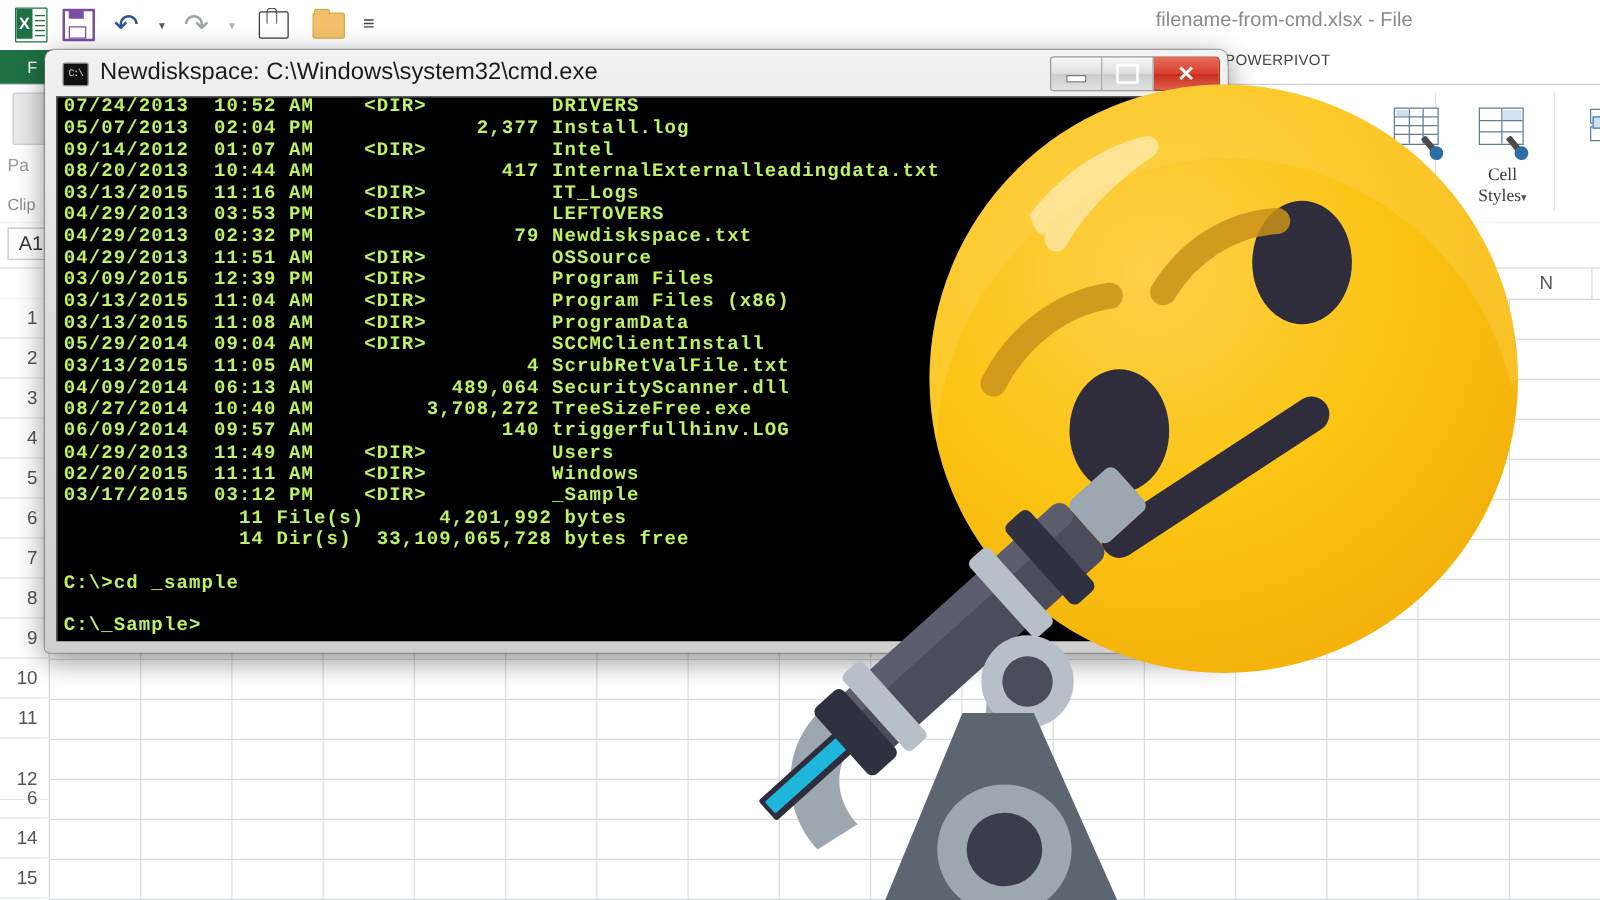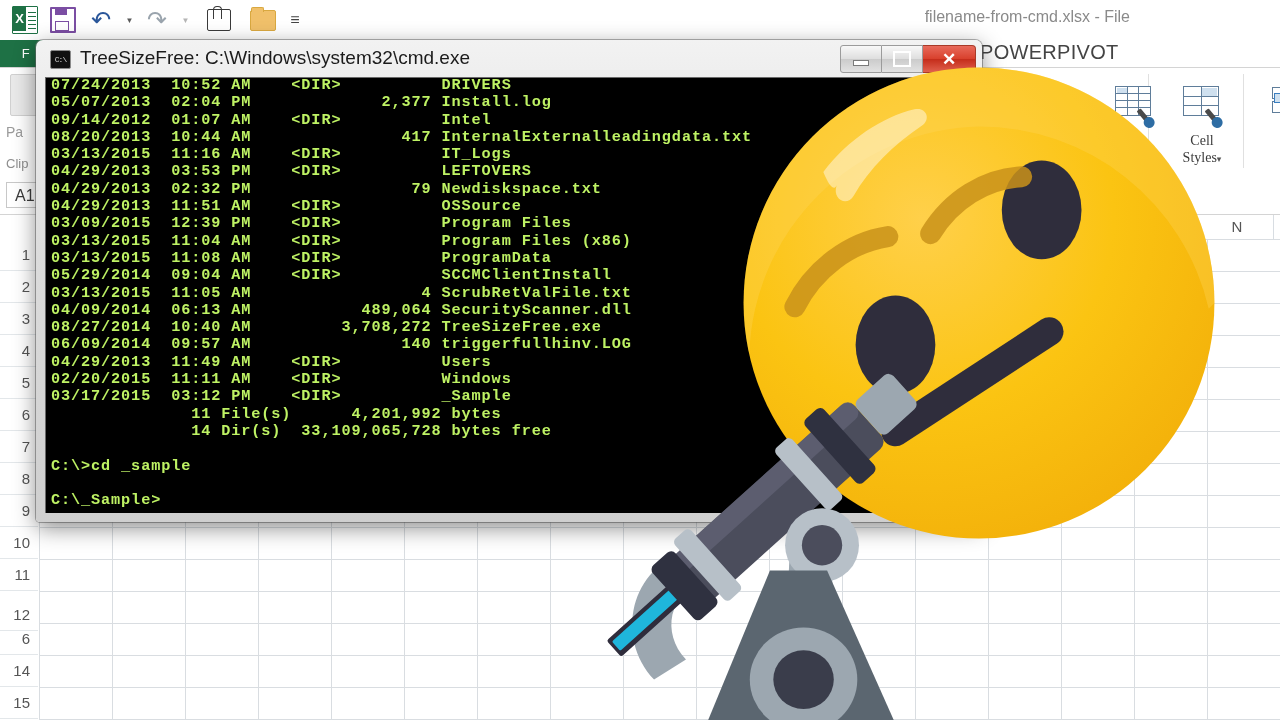--- a/index.html
+++ b/index.html
@@ -54,21 +54,21 @@
     white-space:nowrap;font-family:"Liberation Sans",sans-serif;
   }
 
   
   .tabstrip{position:absolute;left:0;top:40px;width:1280px;height:28px;background:#ffffff;}
   .tab-file{
     position:absolute;left:0;top:0;width:52px;height:28px;background:#1e7145;color:#fff;
     font-size:13px;line-height:28px;text-align:center;letter-spacing:.4px;
   }
   .tab-pp{
-    position:absolute;left:980px;top:1px;font-size:20px;color:#444;letter-spacing:.3px;
+    position:absolute;left:980px;top:1px;font-size:12px;color:#444;letter-spacing:.3px;
   }
   .tabstrip-underline{position:absolute;left:0;top:67px;width:1280px;height:1px;background:#d4d4d4;}
 
   
   .ribbon{position:absolute;left:0;top:68px;width:1280px;height:110px;background:#ffffff;border-bottom:1px solid #d4d4d4;}
   .grp-clip{position:absolute;left:4px;top:2px;width:60px;height:104px;}
   .paste-ico{position:absolute;left:6px;top:4px;width:34px;height:40px;background:#e9e9e9;border:1px solid #d0d0d0;border-radius:2px;}
   .paste-lbl{position:absolute;left:2px;top:54px;font-size:14px;color:#9a9a9a;}
   .grp-label{position:absolute;left:2px;top:86px;font-size:13px;color:#8e8e8e;}
   .grp-div{position:absolute;top:6px;width:1px;height:94px;background:#e0e0e0;}
@@ -301,21 +301,21 @@
         <div class="rc" style="top: 32px;">2</div>
         <div class="rc" style="top: 64px;">3</div>
         <div class="rc" style="top: 96px;">4</div>
         <div class="rc" style="top: 128px;">5</div>
         <div class="rc" style="top: 160px;">6</div>
         <div class="rc" style="top: 192px;">7</div>
         <div class="rc" style="top: 224px;">8</div>
         <div class="rc" style="top: 256px;">9</div>
         <div class="rc" style="top: 288px;">10</div>
         <div class="rc" style="top: 320px;">11</div>
-        <div class="rc" style="top: 360px;">12</div>
+        <div class="rc" style="top: 369px;">12</div>
         <div class="rc" style="top: 384px;">6</div>
         <div class="rc" style="top: 416px;">14</div>
         <div class="rc" style="top: 448px;">15</div>
       </div>
 
     <div class="grid" id="grid">
         <div class="vline" style="left: 0px;"></div>
         <div class="vline" style="left: 73px;"></div>
         <div class="vline" style="left: 146px;"></div>
         <div class="vline" style="left: 219px;"></div>
@@ -347,21 +347,21 @@
         <div class="hline" style="top: 384px;"></div>
         <div class="hline" style="top: 416px;"></div>
         <div class="hline" style="top: 448px;"></div>
         <div class="hline" style="top: 480px;"></div>
       </div>
   </div>
 
   <div class="cmdwin">
     <div class="cmd-tb">
       <div class="cmd-ico">C:\</div>
-      <div class="cmd-title">TreeSizeFree: C:\Windows\system32\cmd.exe</div>
+      <div class="cmd-title">Newdiskspace: C:\Windows\system32\cmd.exe</div>
       <div class="cmd-btns">
         <div class="wbtn min">
             <div class="m-glyph"></div>
           </div>
         <div class="wbtn max">
             <div class="x-glyph"></div>
           </div>
         <div class="wbtn close">
             <div class="c-glyph">✕</div>
           </div>

